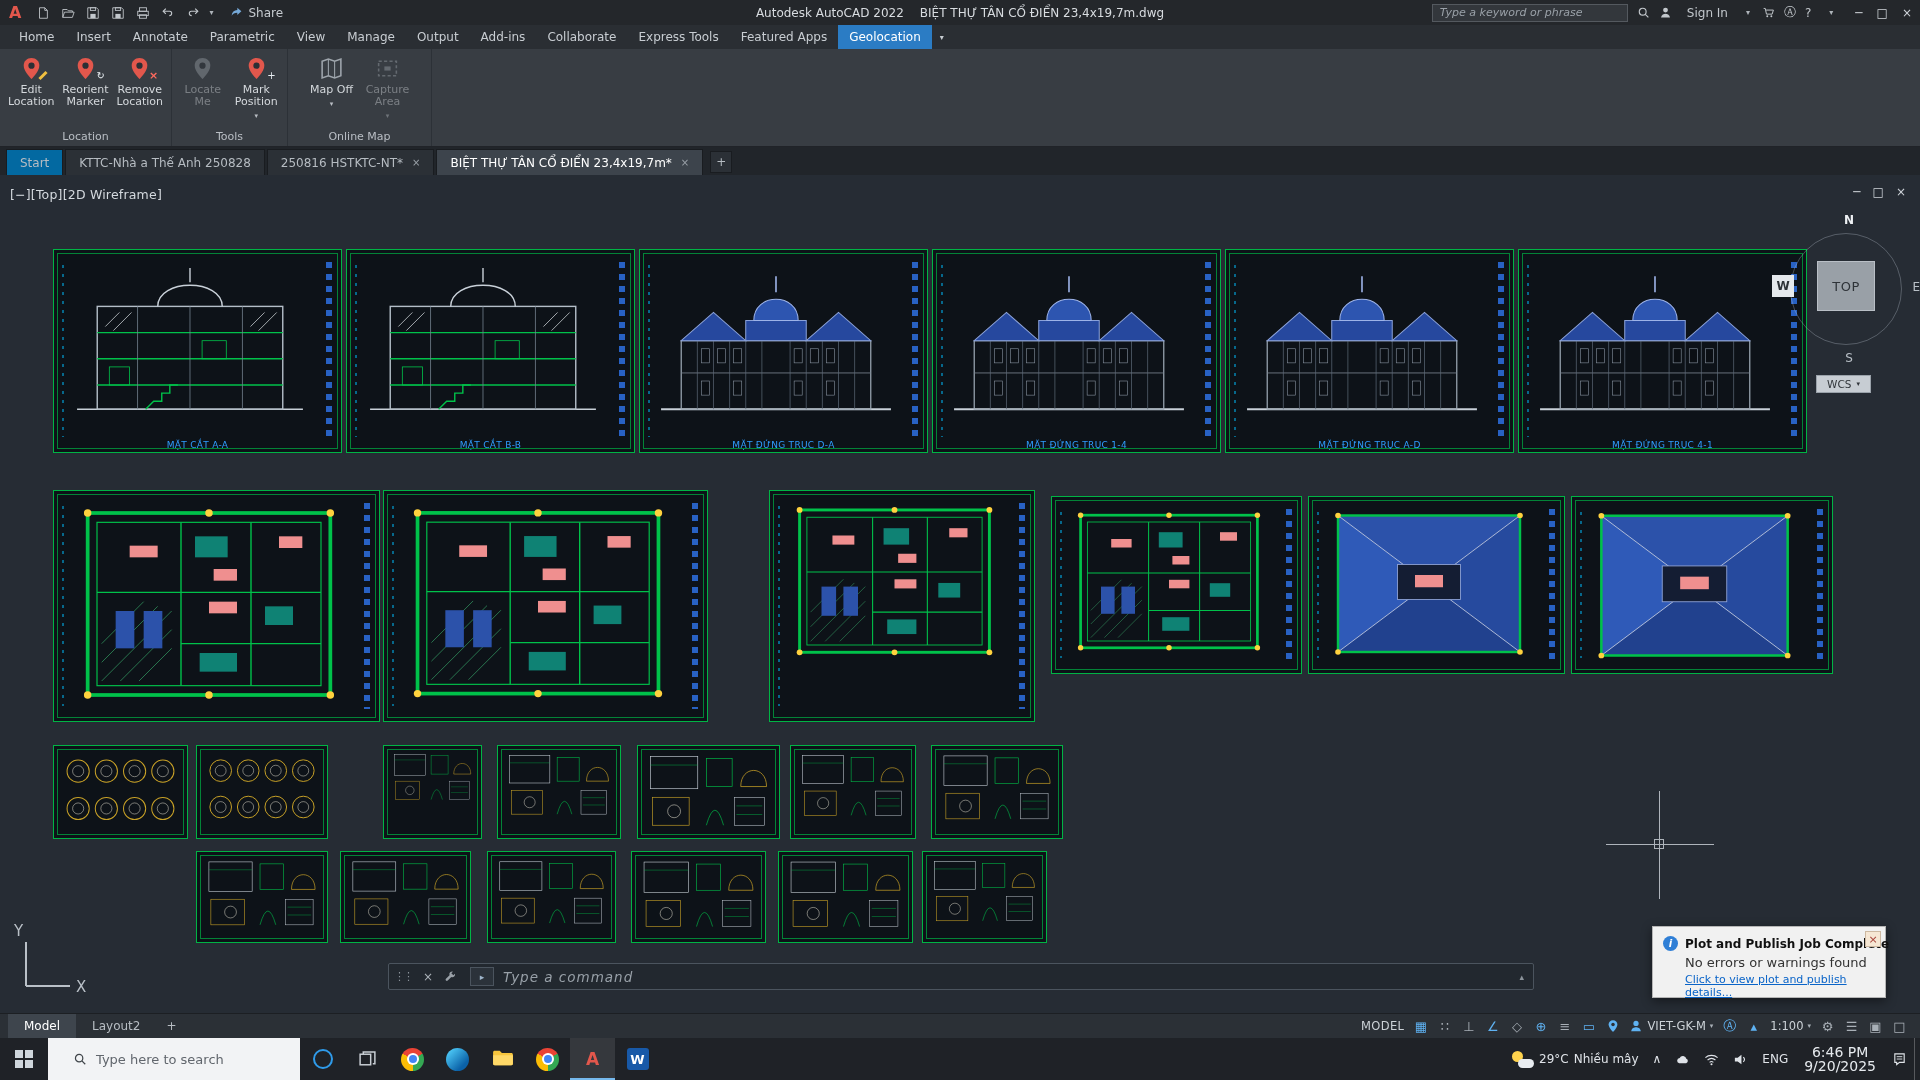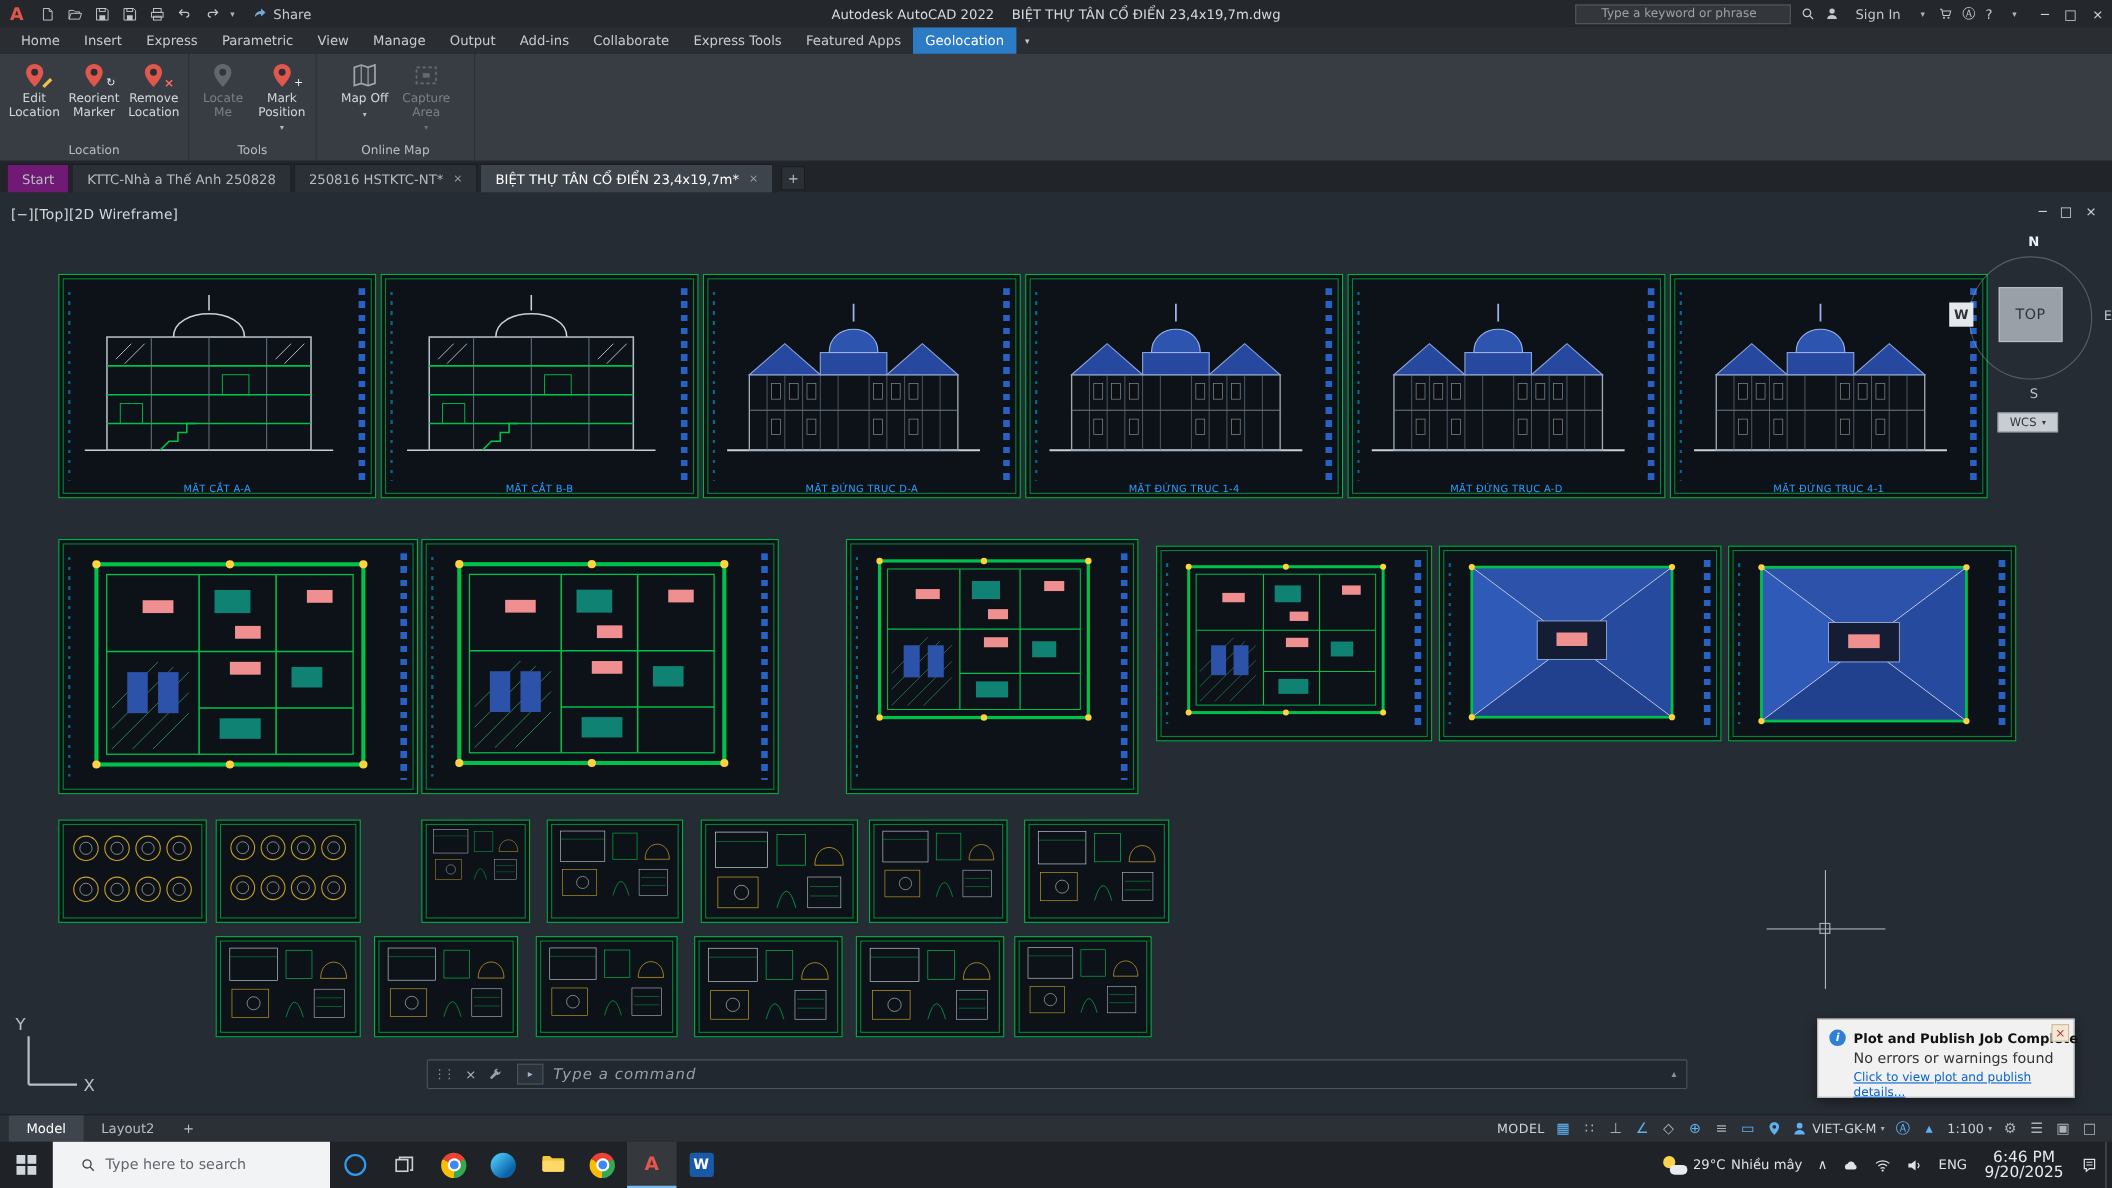--- a/index.html
+++ b/index.html
@@ -12,21 +12,21 @@
   .qat{display:flex;align-items:center;gap:2px;padding-left:5px;position:relative;z-index:2}
   .app-logo{color:#e2574c;font-weight:bold;font-size:16px;padding:0 8px 0 4px}
   .qbtn{width:23px;height:21px;display:flex;align-items:center;justify-content:center;color:#c2c7cc}
   .qbtn svg{width:14px;height:14px}
   .qcaret{font-size:8px;color:#aeb4ba;padding:0 3px}
   .share-btn{display:flex;align-items:center;gap:5px;color:#c6cbd0;margin-left:12px}
   .share-btn svg{width:13px;height:13px;color:#76a9d8}
   .title-center{position:absolute;left:0;right:0;top:0;height:25px;display:flex;align-items:center;justify-content:center;color:#d8dce0;pointer-events:none;z-index:1}
   .title-center .doc{margin-left:16px}
   .title-right{margin-left:auto;display:flex;align-items:center;gap:9px;padding-right:8px;position:relative;z-index:2}
-  .kw-search{width:196px;height:18px;background:#33373c;border:1px solid #54595f;display:flex;align-items:flex-start;padding:0 23px;font-size:11px;color:#9aa1a8;overflow:hidden;white-space:nowrap}
+  .kw-search{width:196px;height:18px;background:#33373c;border:1px solid #54595f;display:flex;align-items:center;padding:0 7px;font-size:11px;color:#9aa1a8;font-style:italic;overflow:hidden;white-space:nowrap}
   .tbar-ic{display:flex;align-items:center;gap:15px;color:#c2c7cc}
   .tbar-ic svg{width:13px;height:13px}
   .winctl{display:flex;align-items:center;gap:14px;margin-left:10px;color:#cfd4d9;font-size:12px}
 
   
   .ribbontabs{position:absolute;left:0;top:25px;width:1920px;height:24px;background:#2a2e33;display:flex;align-items:stretch;padding-left:8px}
   .rtab{display:flex;align-items:center;padding:0 11px;color:#c8cdd2}
   .rtab.active{background:#2b7cc4;color:#fff}
   .rtab-caret{display:flex;align-items:center;padding:0 8px;color:#c8cdd2;font-size:8px}
   .ribbon{position:absolute;left:0;top:49px;width:1920px;height:98px;background:#383d43;display:flex;border-bottom:1px solid #202328}
@@ -39,21 +39,21 @@
   .bcaret{font-size:7px;color:#b9bec4;margin-top:2px}
   .ic-wrap{position:relative;display:flex}
   .ovl-pencil{position:absolute;right:-4px;bottom:7px;width:10px;height:3px;background:#f0c040;transform:rotate(-45deg)}
   .ovl-txt{position:absolute;right:-7px;bottom:2px;font-size:10px;color:#e8eef2}
   .ovl-x{position:absolute;right:-6px;bottom:2px;font-size:11px;color:#ff6a5e;font-weight:bold}
   .pin-red{color:#e2574c}.pin-gray{color:#9aa1a8}.map-gray{color:#9fa6ad}
 
   
   .filetabs{position:absolute;left:0;top:147px;width:1920px;height:28px;background:#21252a;display:flex;align-items:flex-end;padding-left:6px;gap:2px}
   .ftab{height:26px;display:flex;align-items:center;padding:0 13px;background:#2b3036;color:#b6bcc2;border:1px solid #191c20;border-bottom:none;gap:9px;white-space:nowrap}
-  .ftab.start{background:#701a75}
+  .ftab.start{background:#0369a1}
   .ftab.active{background:#3d444c;color:#fff}
   .fx{font-size:10px;color:#9aa1a8}
   .ftab-plus{width:22px;height:22px;margin-left:5px;margin-bottom:2px;display:flex;align-items:center;justify-content:center;color:#b6bcc2;background:#2b3036;border:1px solid #191c20}
 
   
   #canvas{position:absolute;left:0;top:175px;width:1920px;height:838px;background:#262c34;overflow:hidden}
   .vp-label{position:absolute;left:10px;top:12px;color:#d4d9de;font-size:12.5px;letter-spacing:.2px}
   .vp-controls{position:absolute;right:14px;top:10px;display:flex;gap:12px;color:#cfd4d9;font-size:12px}
 
   .sheet{position:absolute;background-color:#0d1218;border:1px solid #00b444;
@@ -446,21 +446,21 @@
         <span>─</span>
         <span>□</span>
         <span>×</span>
       </span>
     </div>
   </header>
 
   <nav class="ribbontabs">
     <span class="rtab">Home</span>
     <span class="rtab">Insert</span>
-    <span class="rtab">Express</span>
+    <span class="rtab">Annotate</span>
     <span class="rtab">Parametric</span>
     <span class="rtab">View</span>
     <span class="rtab">Manage</span>
     <span class="rtab">Output</span>
     <span class="rtab">Add-ins</span>
     <span class="rtab">Collaborate</span>
     <span class="rtab">Express Tools</span>
     <span class="rtab">Featured Apps</span>
     <span class="rtab active">Geolocation</span>
     <span class="rtab-caret">▾</span>

